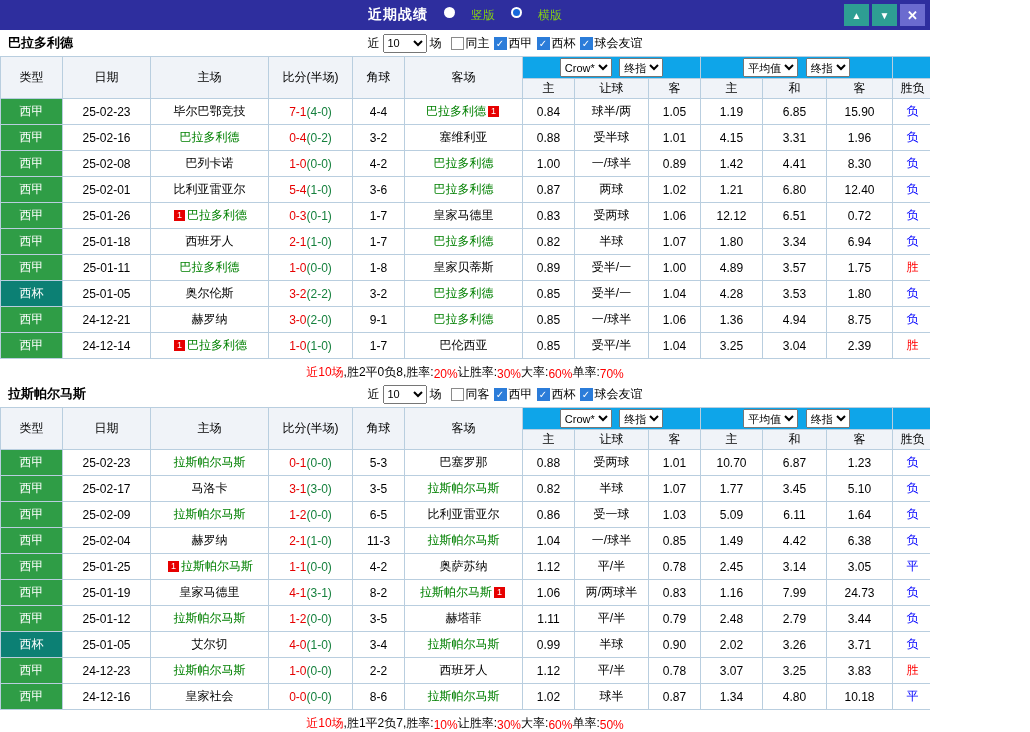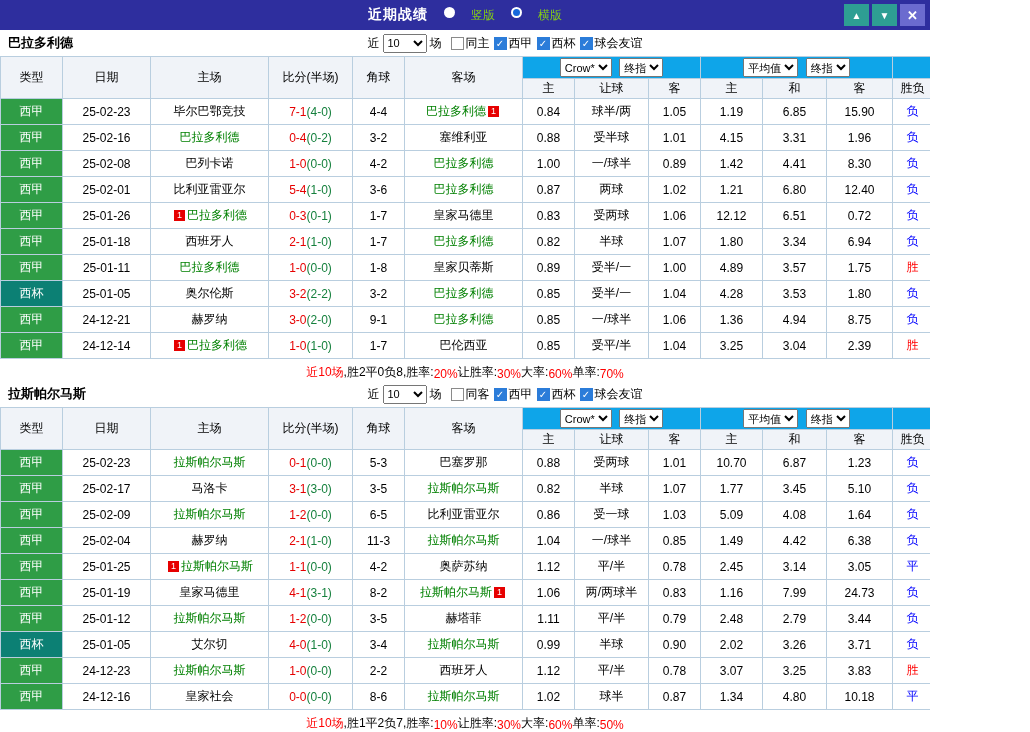--- a/index.html
+++ b/index.html
@@ -462,21 +462,21 @@
             <td class="league">西甲</td>
             <td>25-02-09</td>
             <td class="team"><span class="tname focus-name">拉斯帕尔马斯</span></td>
             <td><span class="sc">1-2</span><span class="ht">(0-0)</span></td>
             <td>6-5</td>
             <td class="team"><span class="tname">比利亚雷亚尔</span></td>
             <td>0.86</td>
             <td>受一球</td>
             <td>1.03</td>
             <td>5.09</td>
-            <td>4.08</td>
+            <td>6.11</td>
             <td>1.64</td>
             <td class="r-blue">负</td>
             <td class="r-blue">走</td>
             <td class="r-red">大</td>
           </tr>
           <tr>
             <td class="league">西甲</td>
             <td>25-02-04</td>
             <td class="team"><span class="tname">赫罗纳</span></td>
             <td><span class="sc">2-1</span><span class="ht">(1-0)</span></td>

